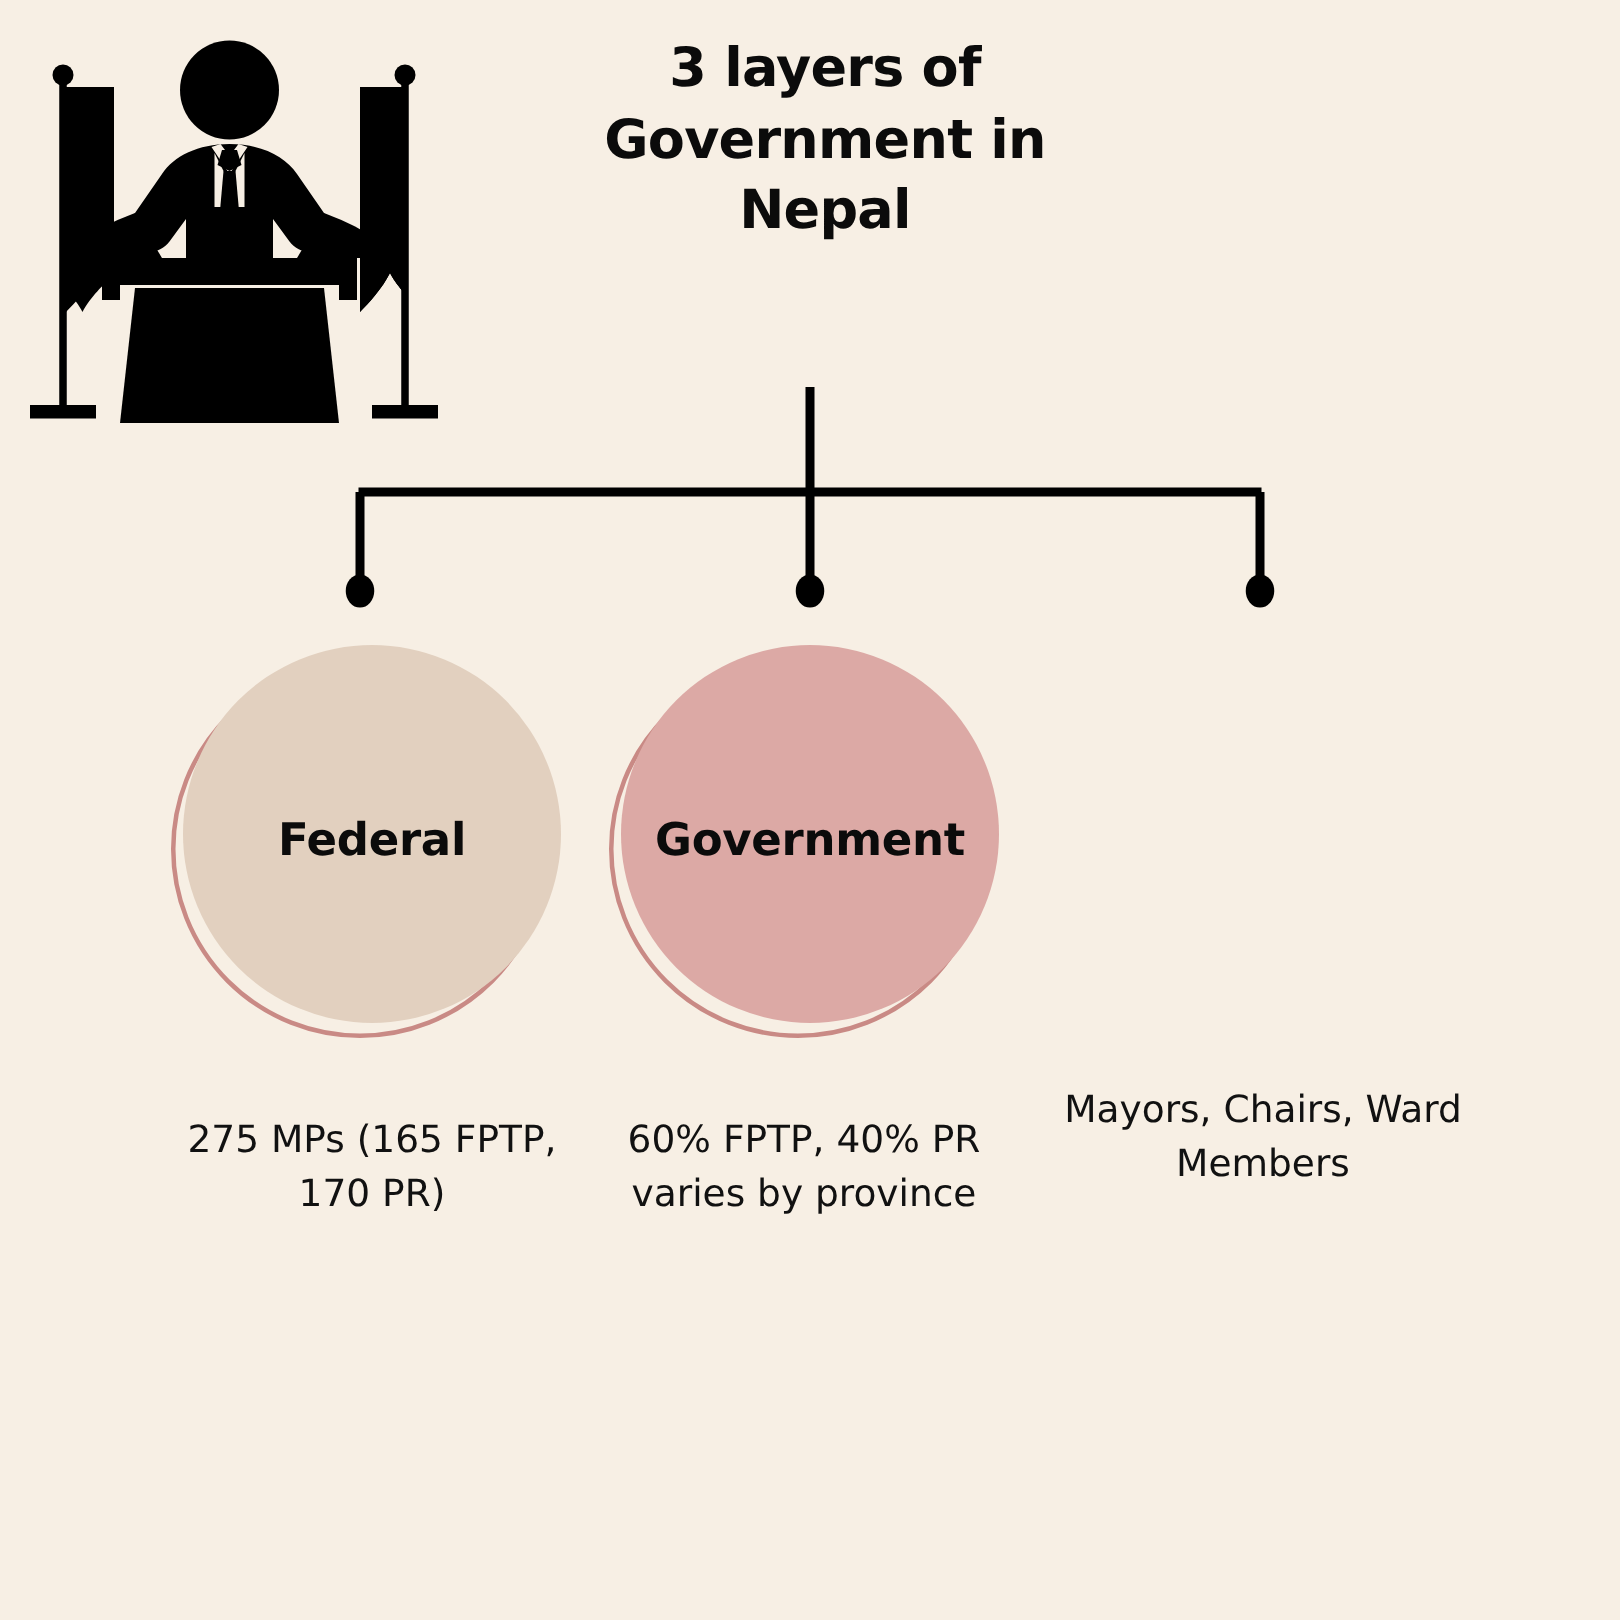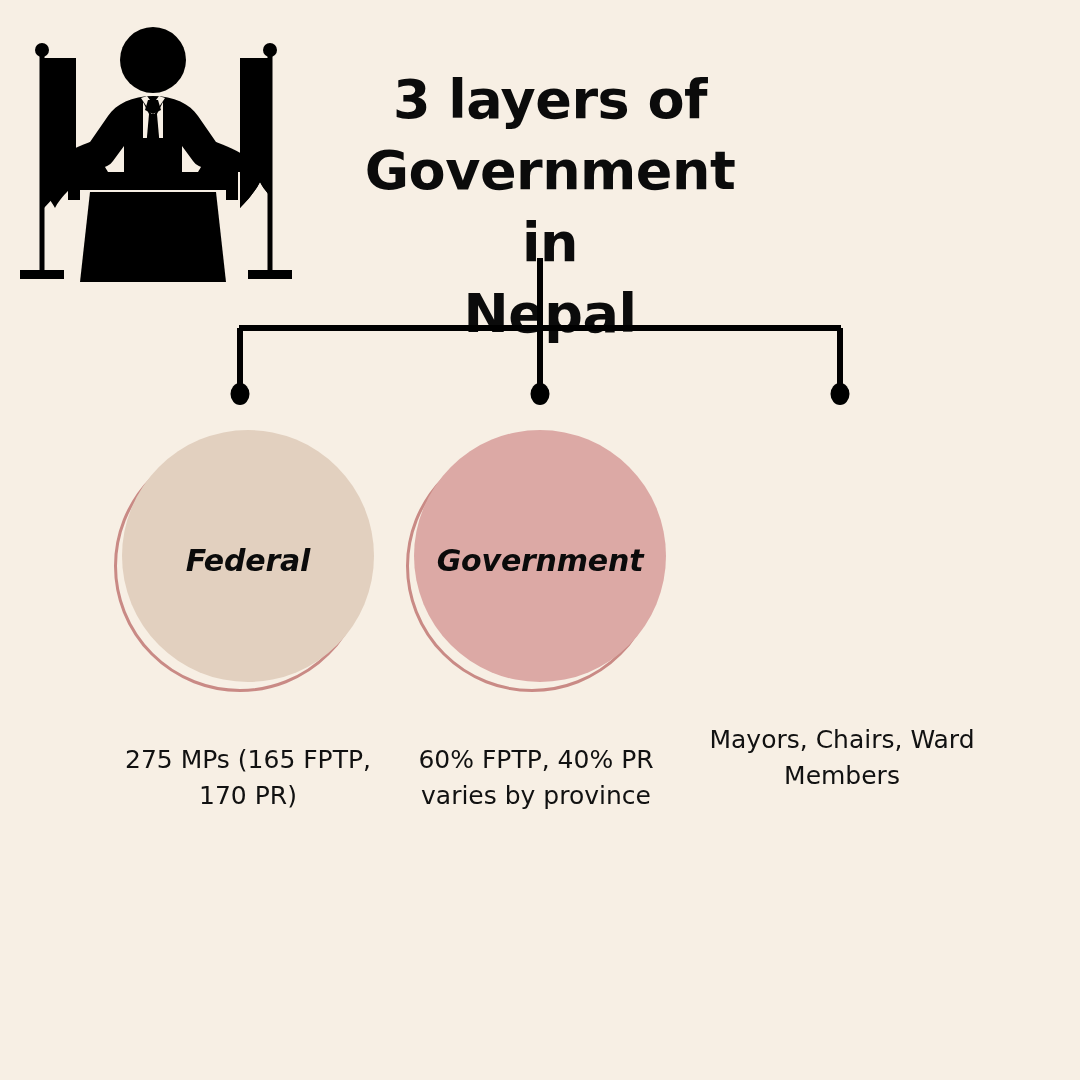--- a/index.html
+++ b/index.html
@@ -31,46 +31,44 @@
   }
 
   
   #title {
     position: absolute;
     left: 330px;
     top: 22px;
     width: 440px;
     text-align: center;
     font-family: "DejaVu Sans", sans-serif;
-    font-size: 54px;
+    font-size: 36px;
     line-height: 1.32;
     font-weight: 600;
     letter-spacing: -0.5px;
     color: #0B0B0B;
     white-space: pre-line;
-    margin-top: 42px;
   }
 
   
   #connector {
     position: absolute;
     left: 0;
     top: 0;
     width: 1080px;
     height: 420px;
     pointer-events: none;
   }
 
   
   .node {
     position: absolute;
     top: 428px;
     width: 280px;
     height: 290px;
-    font-style: italic;
   }
   .node-fed   { left: 108px; }
   .node-prov  { left: 400px; }
   .node-local { left: 701px; }
 
   .node .disc-wrap {
     position: absolute;
     left: 0;
     top: 0;
     width: 280px;

